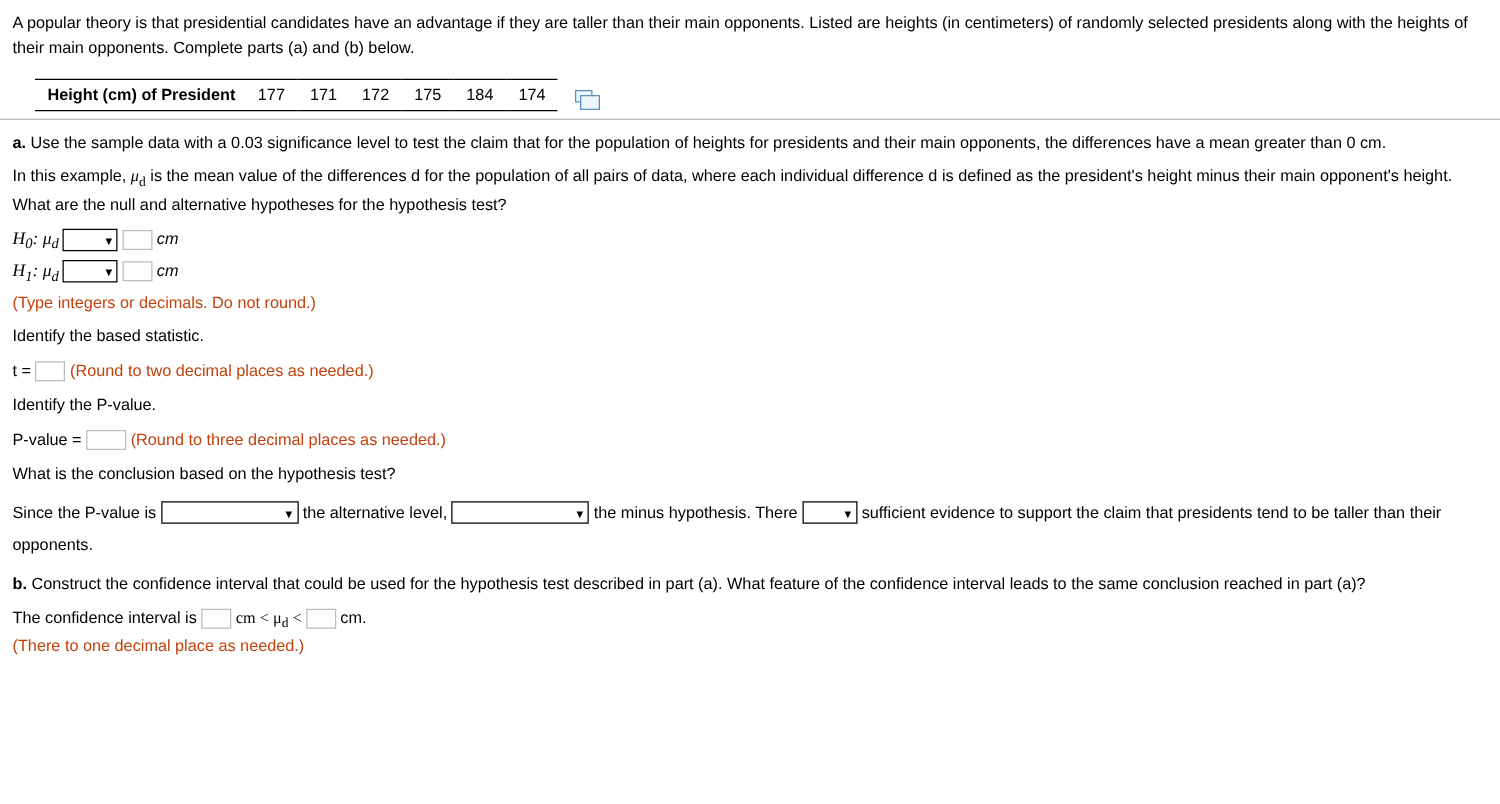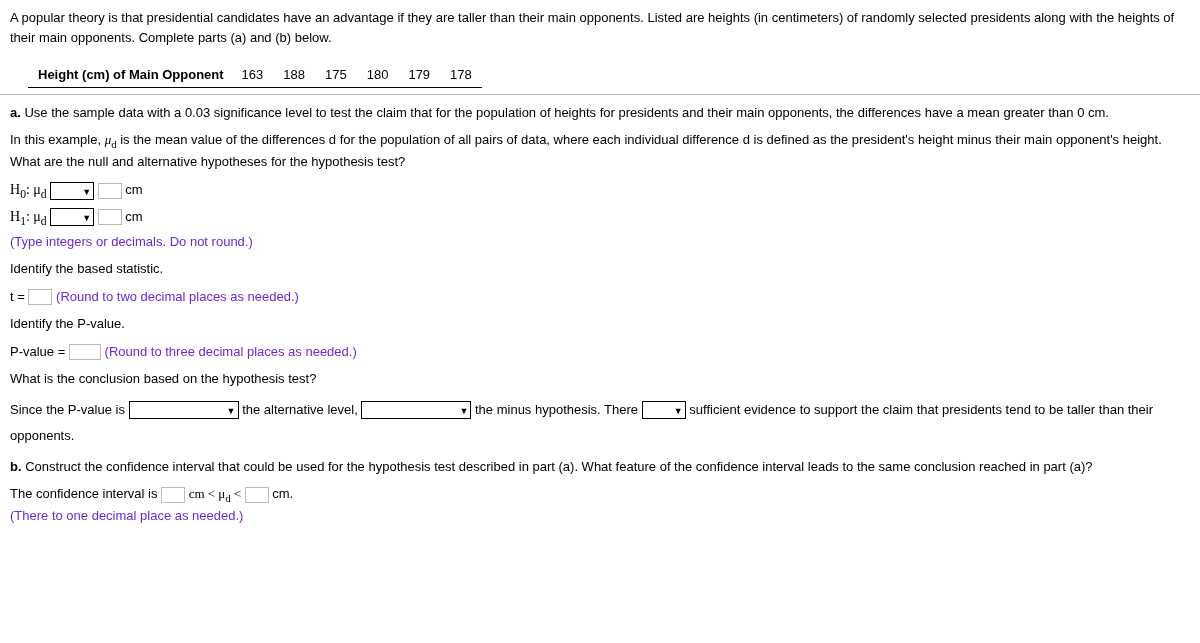--- a/index.html
+++ b/index.html
@@ -83,40 +83,40 @@
   .select-box.med { min-width: 44px; }
   .input-box {
     display: inline-block;
     border: 1px solid #bbb;
     background: #fff;
     width: 24px;
     height: 16px;
     vertical-align: middle;
   }
   .input-box.w32 { width: 32px; }
-  .hint { color: #6d28d9; }
-  .hyp-line { margin: 2px 0; font-family: 'Times New Roman', serif; font-size: 14px; }
+  .hint { color: #c2410c; }
+  .hyp-line { margin: 2px 0; font-family: 'Times New Roman', serif; font-size: 14px; font-style: italic; }
   .bold { font-weight: bold; }
 </style>
 </head>
 <body>
 
 <div class="intro">A popular theory is that presidential candidates have an advantage if they are taller than their main opponents. Listed are heights (in centimeters) of randomly selected presidents along with the heights of their main opponents. Complete parts (a) and (b) below.</div>
 
 <table class="data">
   <tbody>
-  <tr class="bot-row">
-    <th>Height (cm) of Main Opponent</th>
-    <td>163</td>
-    <td>188</td>
+      <tr class="top-row">
+    <th>Height (cm) of President</th>
+    <td>177</td>
+    <td>171</td>
+    <td>172</td>
     <td>175</td>
-    <td>180</td>
-    <td>179</td>
-    <td>178</td>
-    <td style="border:none;"></td>
+    <td>184</td>
+    <td>174</td>
+    <td style="border:none;"><span class="popup-icon"></span></td>
   </tr>
 </tbody>
   </table>
 
 <div class="section-divider"></div>
 
 <div class="q">
   <span class="bold">a.</span>
   <span>Use the sample data with a 0.03 significance level to test the claim that for the population of heights for presidents and their main opponents, the differences have a mean greater than 0 cm.</span>
 </div>

